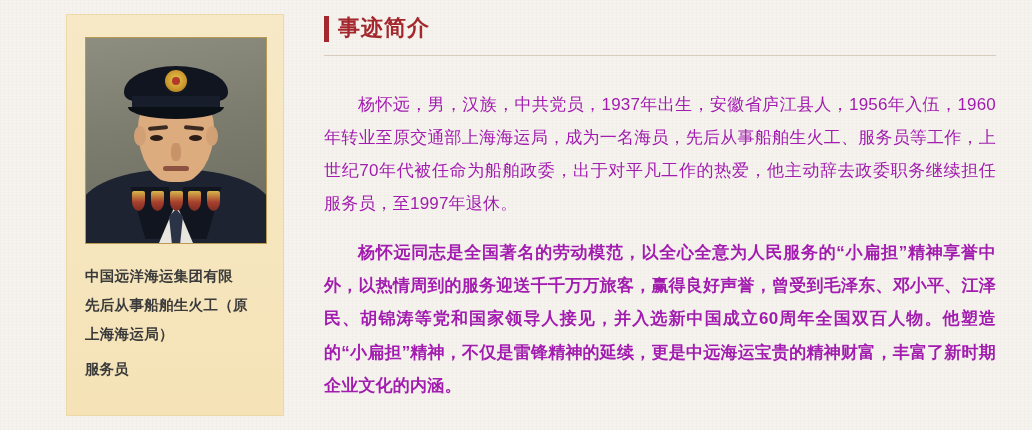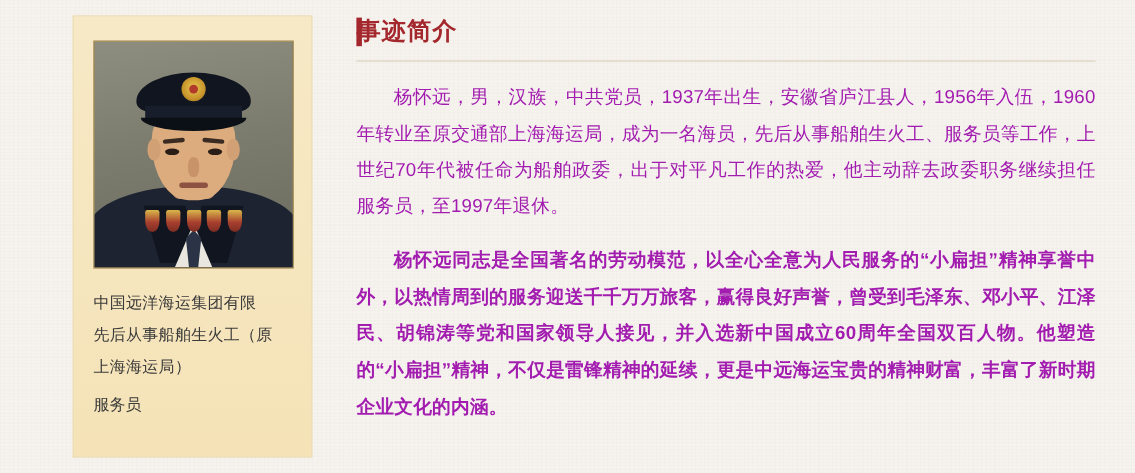--- a/index.html
+++ b/index.html
@@ -233,45 +233,45 @@
     width: 13px;
     height: 20px;
     background: linear-gradient(180deg, #d9b64a 0%, #a8402f 55%, #7d2c22 100%);
     border-radius: 2px 2px 50% 50%;
   }
   .profile-caption {
     margin-top: 18px;
     font-size: 14.5px;
     line-height: 2.0;
     color: #3a3a3a;
-    font-weight: normal;
+    font-weight: bold;
     letter-spacing: 0.3px;
   }
   .profile-role {
     margin-top: 6px;
     font-size: 14.5px;
     line-height: 2.0;
     color: #3a3a3a;
-    font-weight: normal;
+    font-weight: bold;
   }
 
   
   .article {
     flex: 1;
     position: relative;
     margin: 14px 36px 14px 40px;
     z-index: 2;
     box-sizing: border-box;
   }
   .section-head {
     position: relative;
-    padding-left: 0;
+    padding-left: 14px;
     padding-bottom: 12px;
     border-bottom: 1px solid #d8cdbc;
-    margin-bottom: 16px;
+    margin-bottom: 32px;
   }
   .section-head .bar {
     position: absolute;
     left: 0;
     top: 2px;
     width: 5px;
     height: 26px;
     background: #a3272c;
   }
   .section-title {

